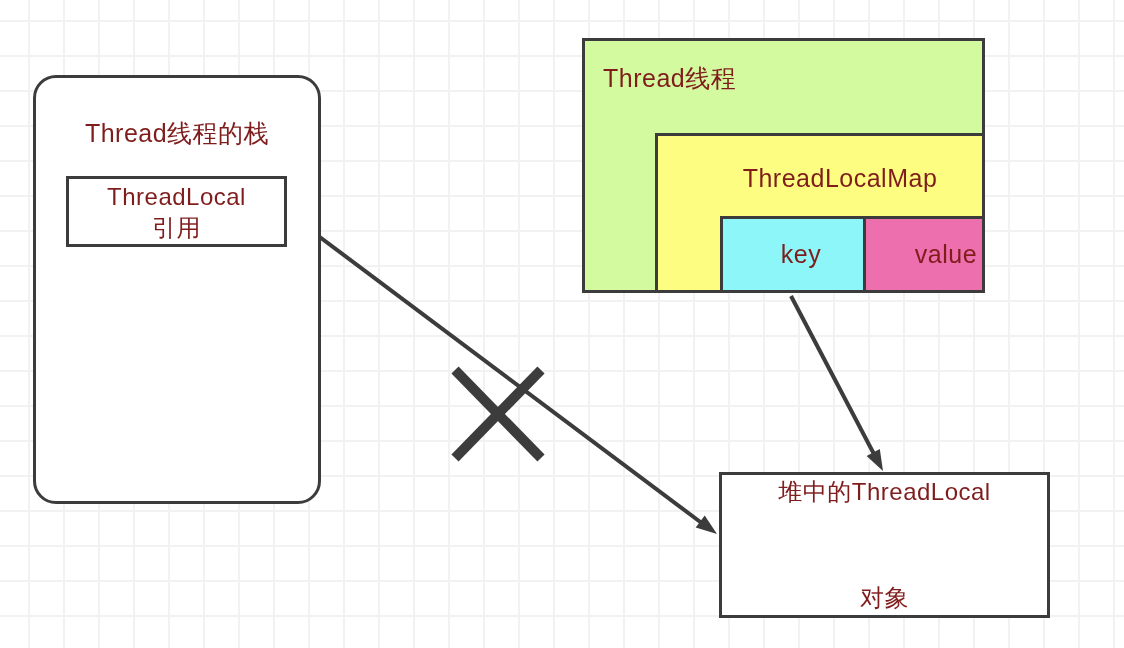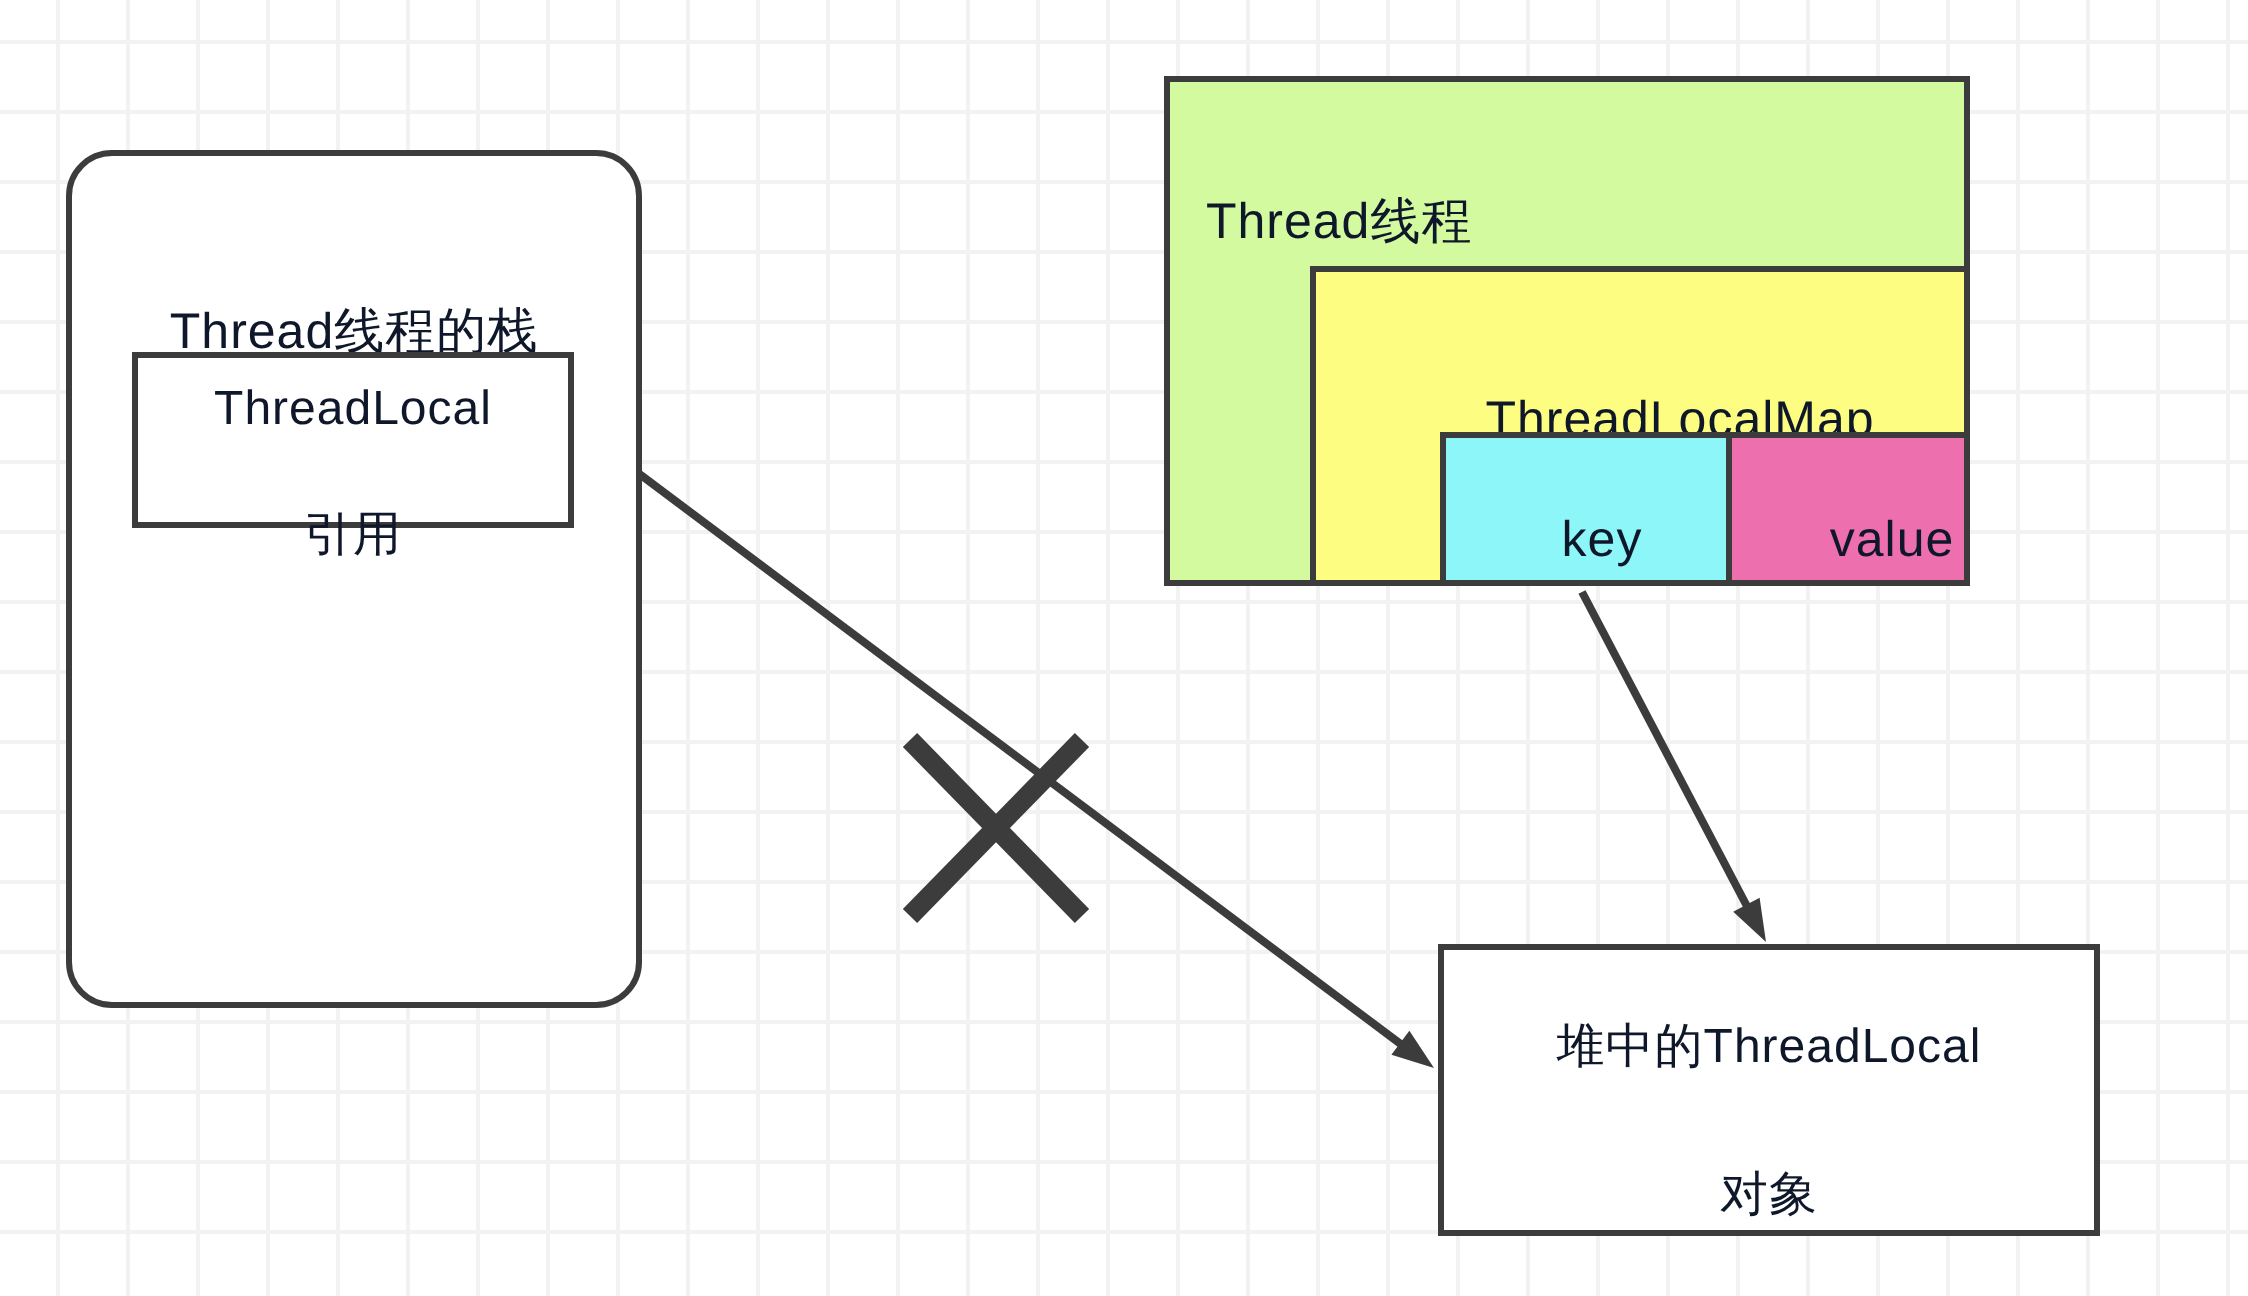--- a/index.html
+++ b/index.html
@@ -18,31 +18,30 @@
       linear-gradient(to right, #f2f2f2 2px, transparent 2px),
       linear-gradient(to bottom, #f2f2f2 2px, transparent 2px);
     background-size: 35px 35px;
     background-position: 28px 20px;
   }
   .box {
     position: absolute;
     border: 3px solid #3c3c3c;
   }
   .label {
-    color: #0f172a;
+    color: #7f1d1d;
     letter-spacing: 0.5px;
     white-space: nowrap;
-    margin-top: 32px;
   }
 
   
   #stack-box { left: 33px; top: 75px; width: 288px; height: 429px; background: #ffffff; }
   #stack-title { padding-top: 39px; text-align: center; font-size: 25px; }
   #ref-box {
-    position: absolute; left: 30px; top: 98px; width: 221px; height: 88px;
+    position: absolute; left: 30px; top: 98px; width: 221px; height: 71px;
     border: 3px solid #3c3c3c; background: #ffffff;
     display: flex; flex-direction: column; align-items: center; justify-content: center;
     font-size: 24px; line-height: 31px; text-align: center;
   }
 
   
   #thread-box { left: 582px; top: 38px; width: 403px; height: 255px; }
   #thread-title { padding: 21px 0 0 18px; font-size: 25px; }
 
   

